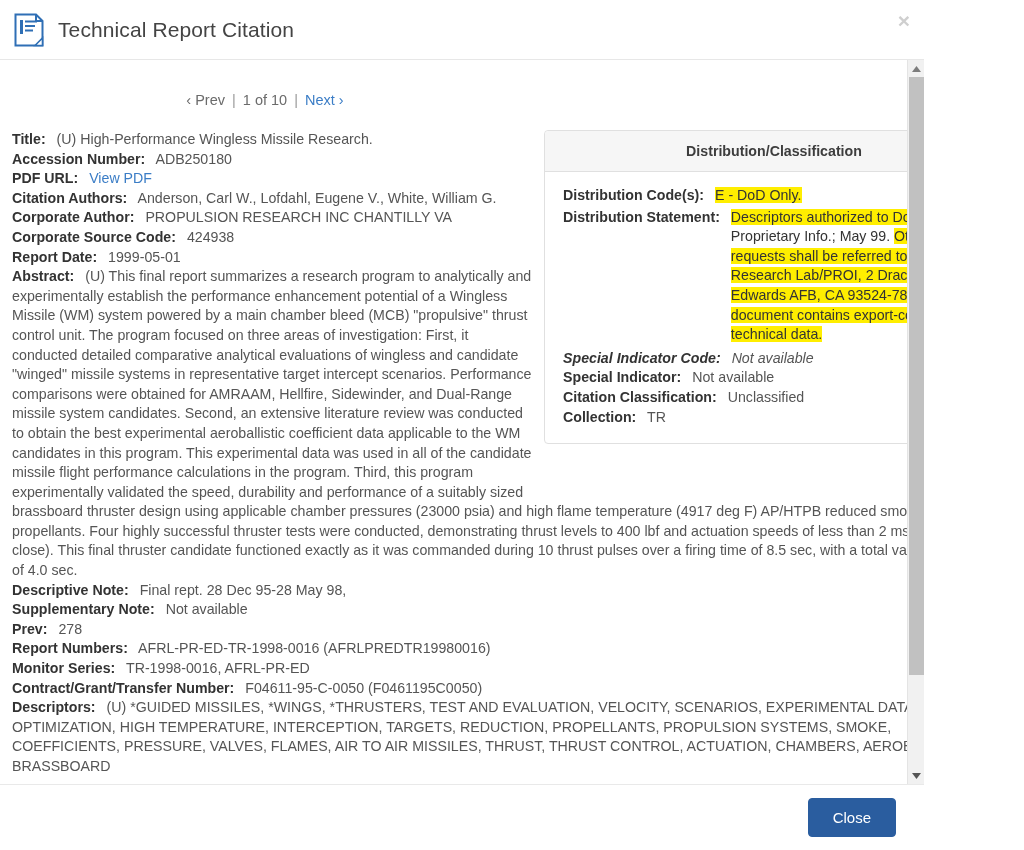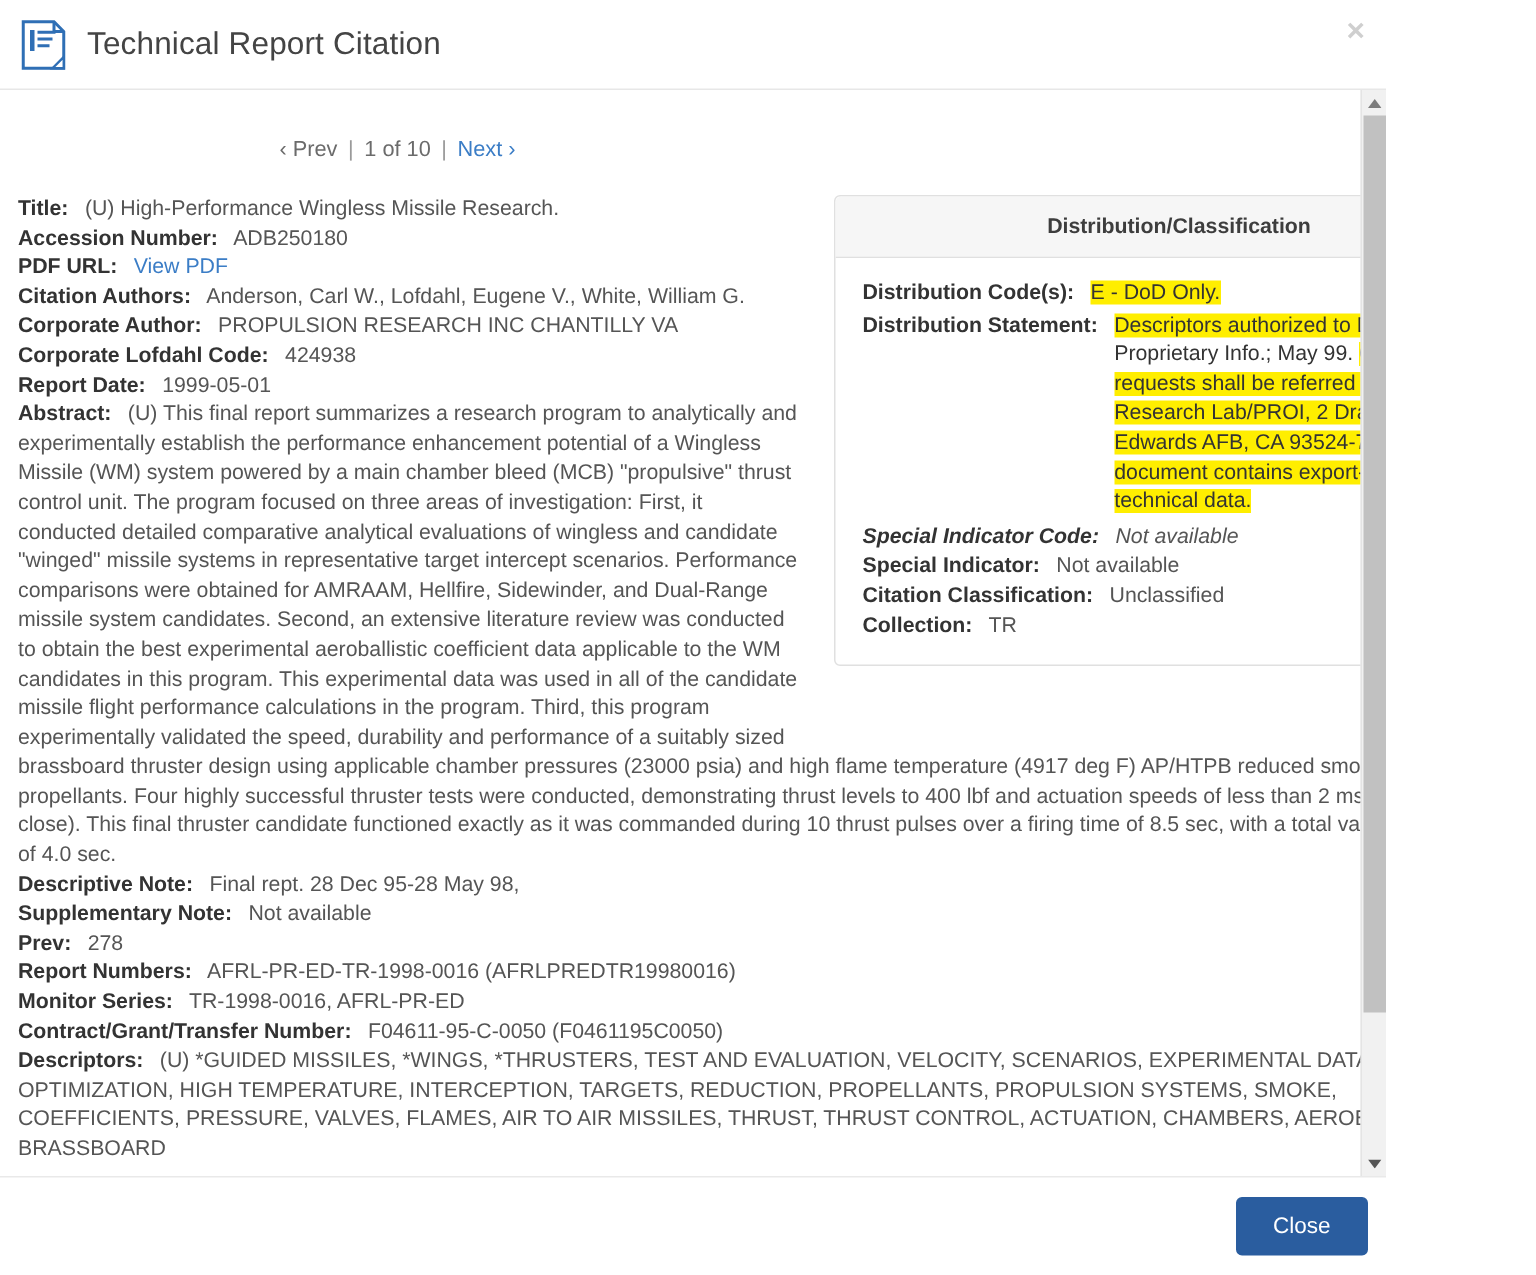--- a/index.html
+++ b/index.html
@@ -97,21 +97,21 @@
     font-size: 14.2px;
     line-height: 19.6px;
     color: #555555;
     text-align: left;
   }
 
   
   .panel {
     position: absolute;
     top: 0;
-    left: 544px;
+    left: 532px;
     width: 460px;
     border: 1px solid #e0e0e0;
     border-radius: 4px;
     background: #ffffff;
   }
   .panel-head {
     background: #f6f6f6;
     border-bottom: 1px solid #e0e0e0;
     border-radius: 4px 4px 0 0;
     text-align: center;
@@ -156,21 +156,21 @@
   }
   .sb-down { position: absolute; bottom: 0; left: 0; }
 
   
   .modal-footer {
     flex: 0 0 66px;
     border-top: 1px solid #e9e9e9;
     display: flex;
     align-items: center;
     justify-content: flex-end;
-    padding: 0 12px;
+    padding: 0 28px;
     background: #ffffff;
   }
   .btn-primary {
     background: #2a5d9f;
     color: #ffffff;
     border: 1px solid #2a5d9f;
     border-radius: 4px;
     font-size: 15px;
     font-family: "Liberation Sans", sans-serif;
     padding: 10px 24px;
@@ -224,21 +224,21 @@
           </div>
           <div class="line">
             <span class="lbl">Citation Authors:</span><span class="gap"></span>
             <span class="val">Anderson, Carl W., Lofdahl, Eugene V., White, William G.</span>
           </div>
           <div class="line">
             <span class="lbl">Corporate Author:</span><span class="gap"></span>
             <span class="val">PROPULSION RESEARCH INC CHANTILLY VA</span>
           </div>
           <div class="line">
-            <span class="lbl">Corporate Lofdahl Code:</span><span class="gap"></span>
+            <span class="lbl">Corporate Source Code:</span><span class="gap"></span>
             <span class="val">424938</span>
           </div>
           <div class="line">
             <span class="lbl">Report Date:</span><span class="gap"></span>
             <span class="val">1999-05-01</span>
           </div>
           <div class="abstract-body">
             <span class="lbl">Abstract:</span><span class="gap"></span>
             <span class="val">(U) This final report summarizes a research program to analytically and experimentally establish the performance enhancement potential of a Wingless Missile (WM) system powered by a main chamber bleed (MCB) "propulsive" thrust control unit. The program focused on three areas of investigation: First, it conducted detailed comparative analytical evaluations of wingless and candidate "winged" missile systems in representative target intercept scenarios. Performance comparisons were obtained for AMRAAM, Hellfire, Sidewinder, and Dual-Range missile system candidates. Second, an extensive literature review was conducted to obtain the best experimental aeroballistic coefficient data applicable to the WM candidates in this program. This experimental data was used in all of the candidate missile flight performance calculations in the program. Third, this program experimentally validated the speed, durability and performance of a suitably sized</span>
           </div>

